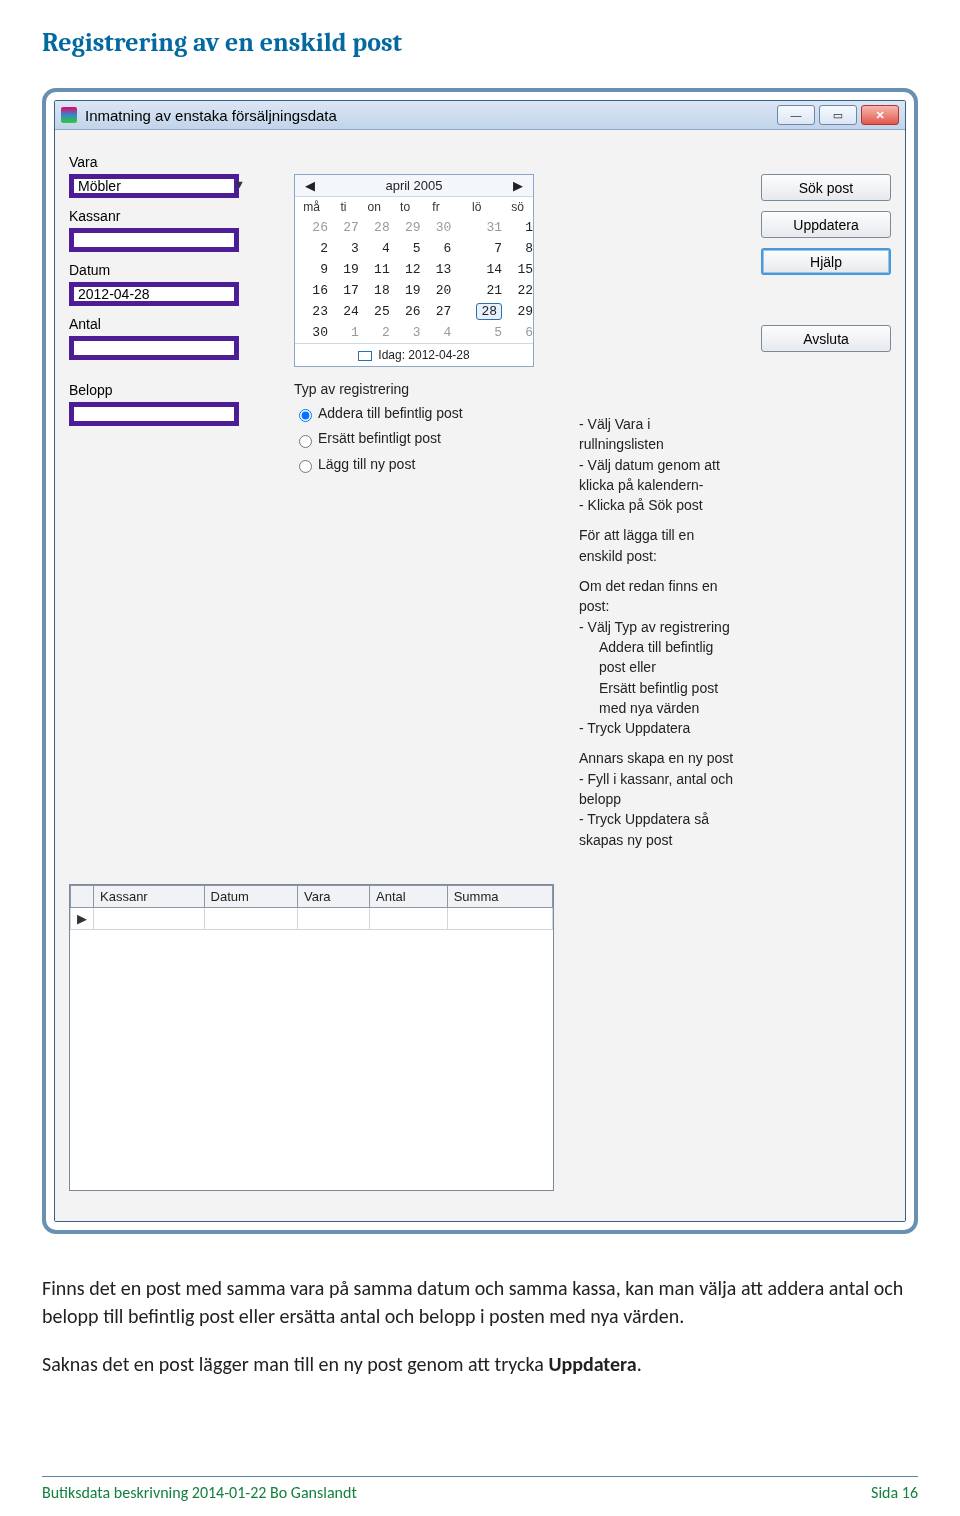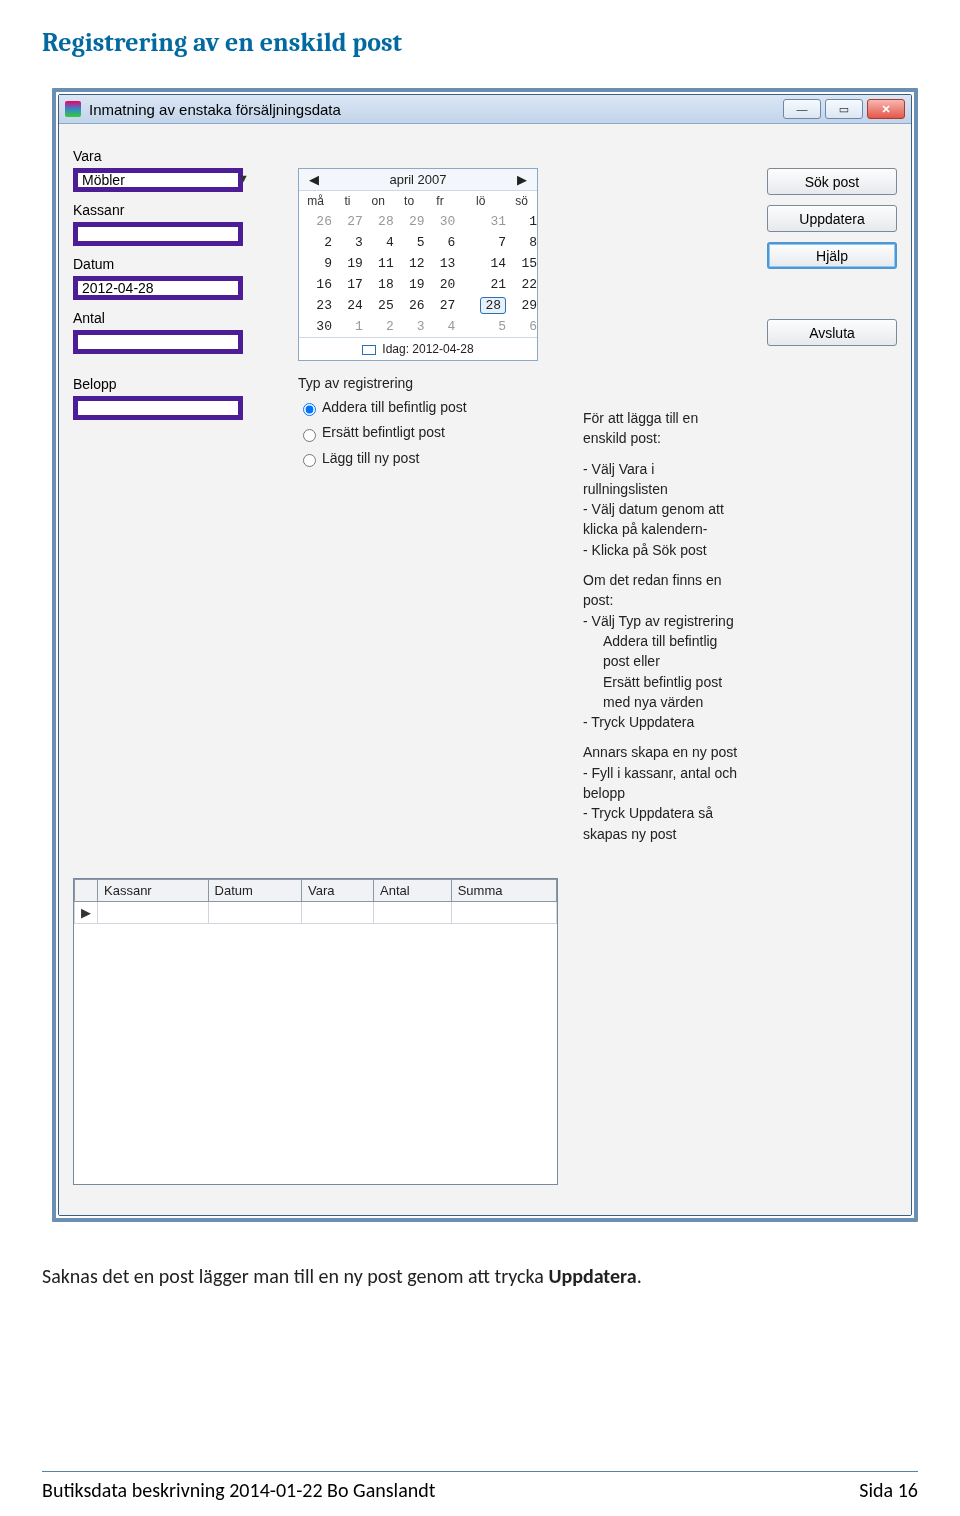--- a/index.html
+++ b/index.html
@@ -13,21 +13,21 @@
   }
   .page { padding: 28px 42px 0 42px; min-height: 1516px; position: relative; }
   h2.doc-heading {
     color: #0369a1;
     font-size: 26px;
     font-weight: bold;
     margin: 0 0 30px 0;
   }
 
   
-  .win-wrap { border: 4px solid #6a8fb3; border-radius: 1px; background: #fff; padding: 2px; margin-bottom: 40px; margin-left: 10px;}
+  .win-wrap { border: 4px solid #6a8fb3; border-radius: 14px; background: #fff; padding: 8px; margin-bottom: 40px;}
   .window { border: 1px solid #3a5f85; border-radius: 2px; overflow: hidden; font-family: "Segoe UI", Tahoma, sans-serif; font-size: 14px;}
   .titlebar {
     background: linear-gradient(#dbe6f4, #c2d4ea);
     display: flex; align-items: center; gap: 8px; padding: 4px 6px;
     border-bottom: 1px solid #8aa8c8;
   }
   .titlebar .appicon { width:16px; height:16px; background: linear-gradient(#e06,#38c,#3c3); border-radius: 2px; }
   .titlebar .title { flex: 1; color: #000; font-size: 15px; }
   .winbtns { display:flex; gap:4px; }
   .winbtn { width:38px; height:20px; border:1px solid #6b88a8; background: linear-gradient(#f6fafe,#dbe6f4); border-radius:3px; display:flex; align-items:center; justify-content:center; font-size:11px; color:#333;}
@@ -74,21 +74,21 @@
   .helptext p { margin:0 0 10px 0;}
   .helptext .indent { padding-left: 20px; display:block;}
 
   .bodytext { font-family: Calibri, sans-serif; font-size:20px; line-height:1.4; }
   .bodytext p { margin:0 0 20px 0;}
   .bodytext strong { font-weight:bold;}
 
   .footer {
     position:absolute; bottom:14px; left:42px; right:42px;
     border-top: 1.5px solid #5882a6; padding-top:6px;
-    font-family: Calibri, sans-serif; font-size:20px; color:#000000;
+    font-family: Calibri, sans-serif; font-size:16px; color:#15803d;
     display:flex; justify-content:space-between;
   }
 </style>
 </head>
 <body>
 
 <div class="page">
   <h2 class="doc-heading">Registrering av en enskild post</h2>
 
   <div class="win-wrap">
@@ -123,21 +123,21 @@
 
         <span class="lbl" style="margin-top:22px">Belopp</span>
         <input class="field" value="" style="">
       </div>
 
       <div>
         <div class="lbl" style="visibility:hidden">.</div>
         <div class="cal">
           <div class="calhead">
             <span class="nav">◀</span>
-            <span class="caltitle">april 2007</span>
+            <span class="caltitle">april 2005</span>
             <span class="nav">▶</span>
           </div>
           <table class="calgrid">
             <thead>
                   <tr id="cal-weekdays">
                     <th>må</th>
                     <th>ti</th>
                     <th>on</th>
                     <th>to</th>
                     <th>fr</th>
@@ -209,26 +209,26 @@
 
         <div class="regtype">
           <div class="head">Typ av registrering</div>
           <label class="radiolbl"><input type="radio" name="rt" checked="" style=""><span>Addera till befintlig post</span></label>
           <label class="radiolbl"><input type="radio" name="rt" style=""><span>Ersätt befintligt post</span></label>
           <label class="radiolbl"><input type="radio" name="rt" style=""><span>Lägg till ny post</span></label>
         </div>
       </div>
 
       <div class="helptext" style="grid-row:1; grid-column:3; margin-top:270px;">
-        <p>För att lägga till en enskild post:</p>
         <p>
           <span>- Välj Vara i rullningslisten</span><br>
           <span>- Välj datum genom att klicka på kalendern-</span><br>
           <span>- Klicka på Sök post</span>
         </p>
+        <p>För att lägga till en enskild post:</p>
         <p>
           <span>Om det redan finns en post:</span><br>
           <span>-  Välj Typ av registrering</span><br>
           <span class="indent">Addera till befintlig post eller</span>
           <span class="indent">Ersätt befintlig post med nya värden</span>
           <span>-  Tryck Uppdatera</span>
         </p>
         <p>
           <span>Annars skapa en ny post</span><br>
           <span>-  Fyll i kassanr, antal och belopp</span><br>
@@ -269,20 +269,21 @@
           </tbody>
         </table>
         <div class="tblbody-pad"></div>
       </div>
 
     </div>
   </div>
   </div>
 
   <div class="bodytext">
+    <p>Finns det en post med samma vara på samma datum och samma kassa, kan man välja att addera antal och belopp till befintlig post eller ersätta antal och belopp i posten med nya värden.</p>
     <p><span>Saknas det en post lägger man till en ny post genom att trycka </span><strong>Uppdatera</strong><span>.</span></p>
   </div>
 
   <div class="footer">
     <span>Butiksdata beskrivning 2014-01-22 Bo Ganslandt</span>
     <span>Sida 16</span>
   </div>
 </div>
 
 </body></html>

